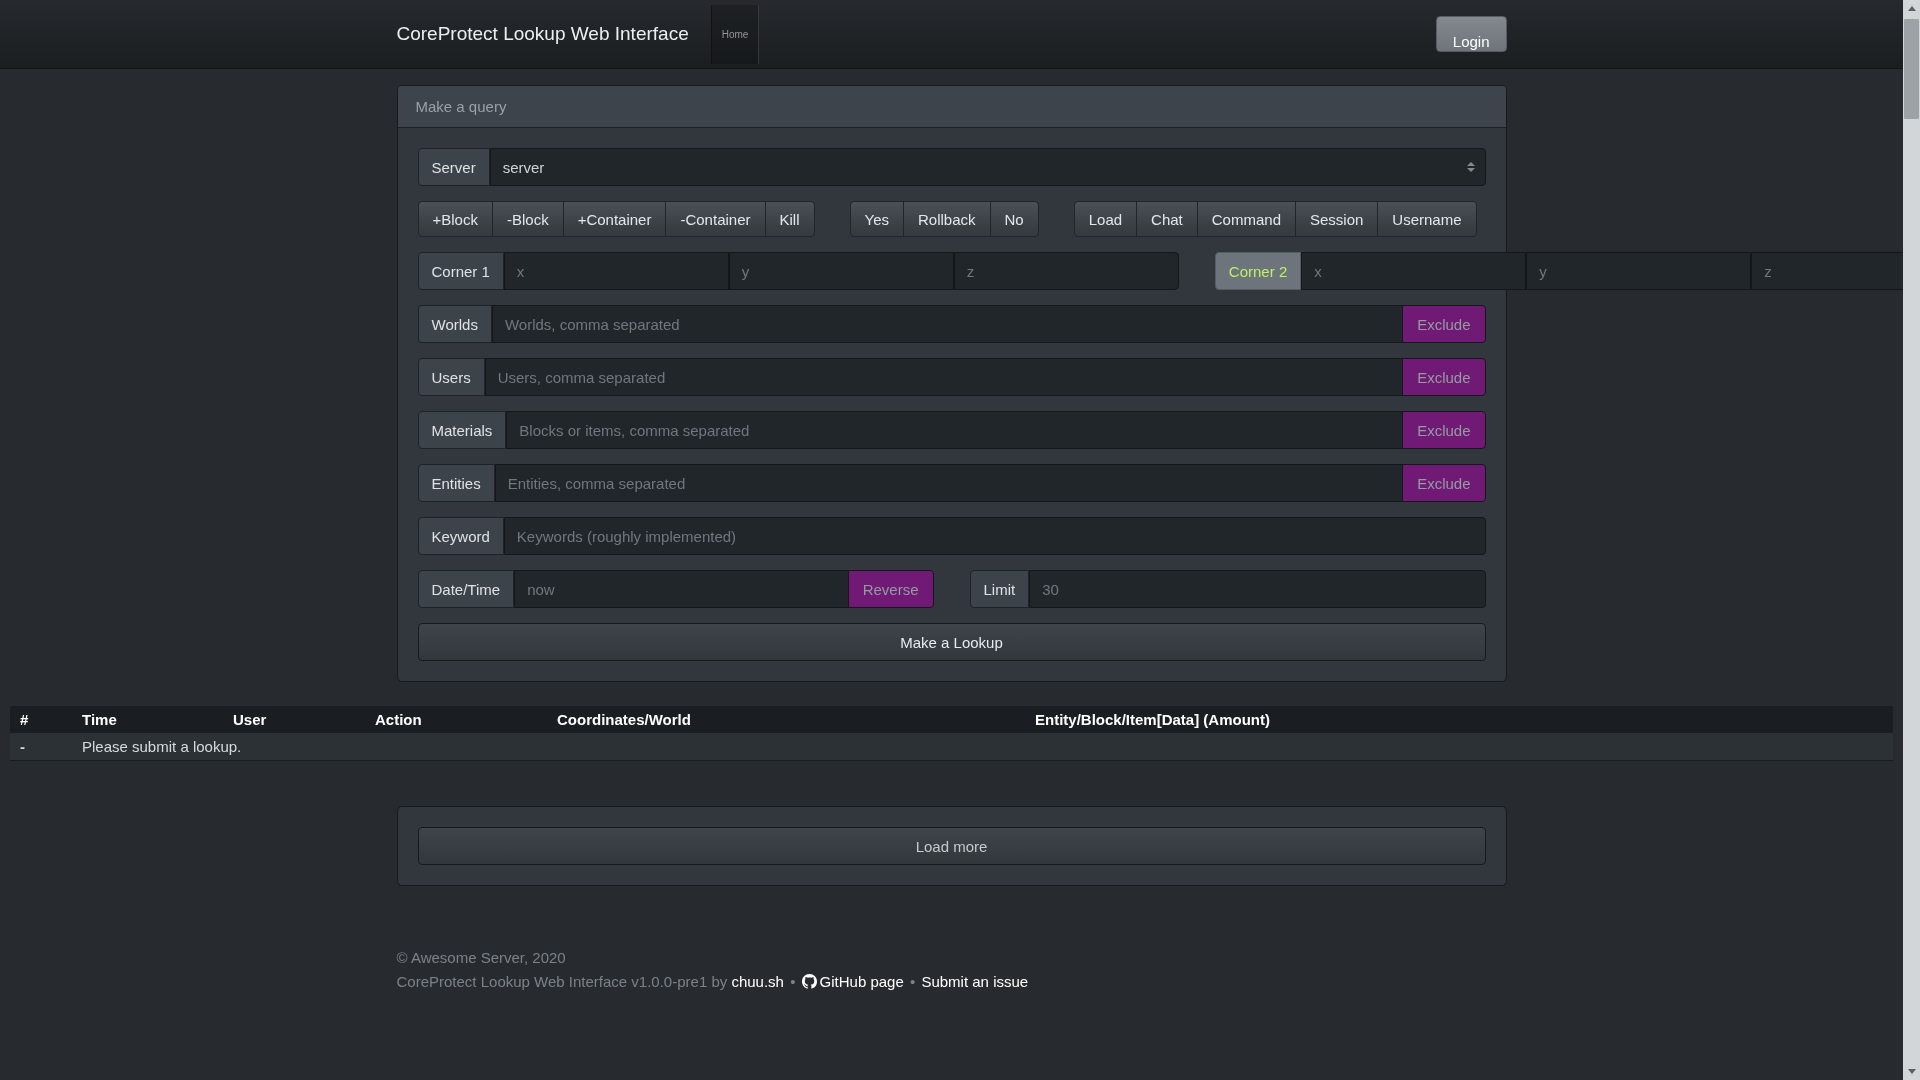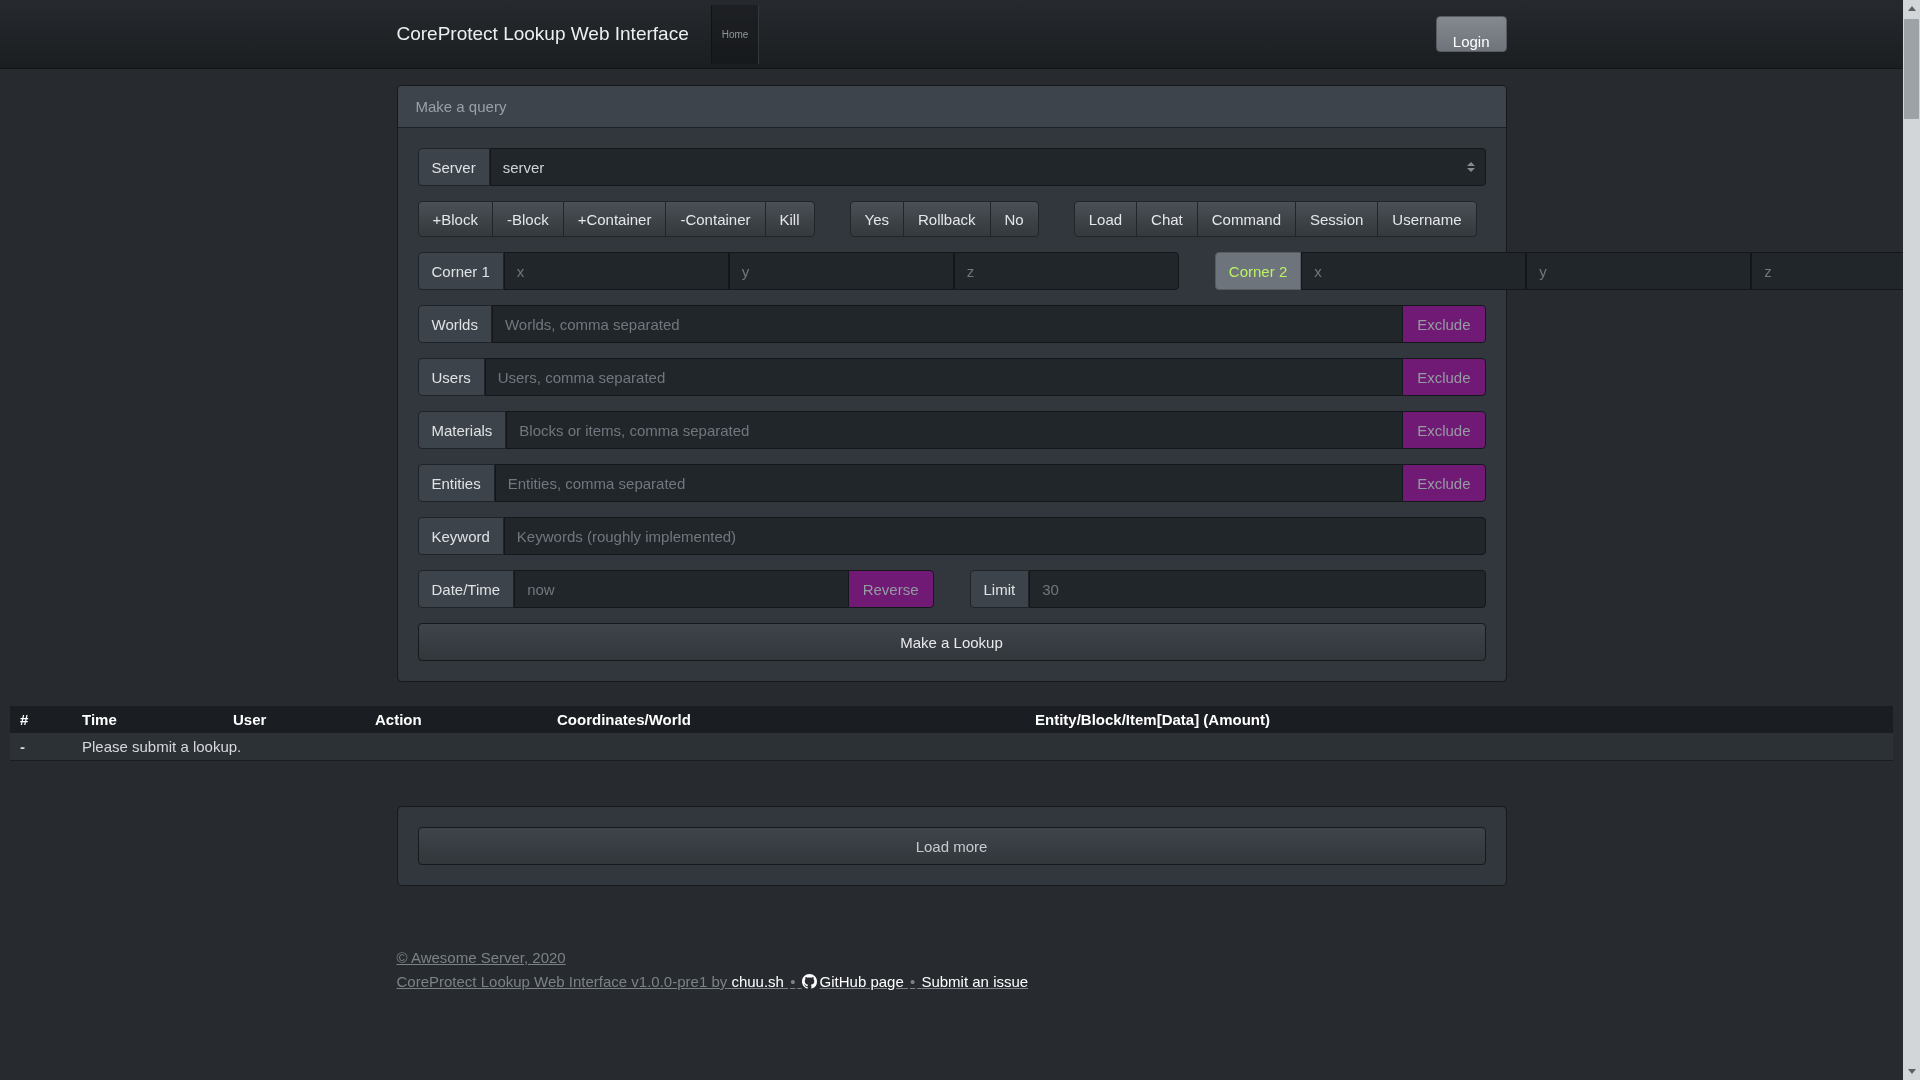--- a/index.html
+++ b/index.html
@@ -138,21 +138,21 @@
     font-size: 15px; padding: 5px 10px; height: 27px;
     border-bottom: 1px solid #1b1e21;
   }
   .results-table td.idx { font-weight: bold; }
 
   
   .load-card { margin-top: 45px; }
 
   
   .footer { margin-top: 60px; color: #7a8288; font-size: 15px; }
-  .footer-line { line-height: 24px; text-decoration: underline; }
+  .footer-line { line-height: 24px; }
   .footer a { color: #ffffff; text-decoration: none; cursor: pointer; }
   .footer .sep { color: #7a8288; margin: 0 2px; }
   .gh-icon { width: 15px; height: 15px; fill: #ffffff; vertical-align: -2px; margin-right: 3px; }
 
   
   .scrollbar {
     position: fixed; top: 0; right: 0; bottom: 0; width: 17px;
     background: #d3d6d8; z-index: 50;
   }
   .sb-btn { height: 17px; display: flex; align-items: center; justify-content: center; cursor: pointer; }

